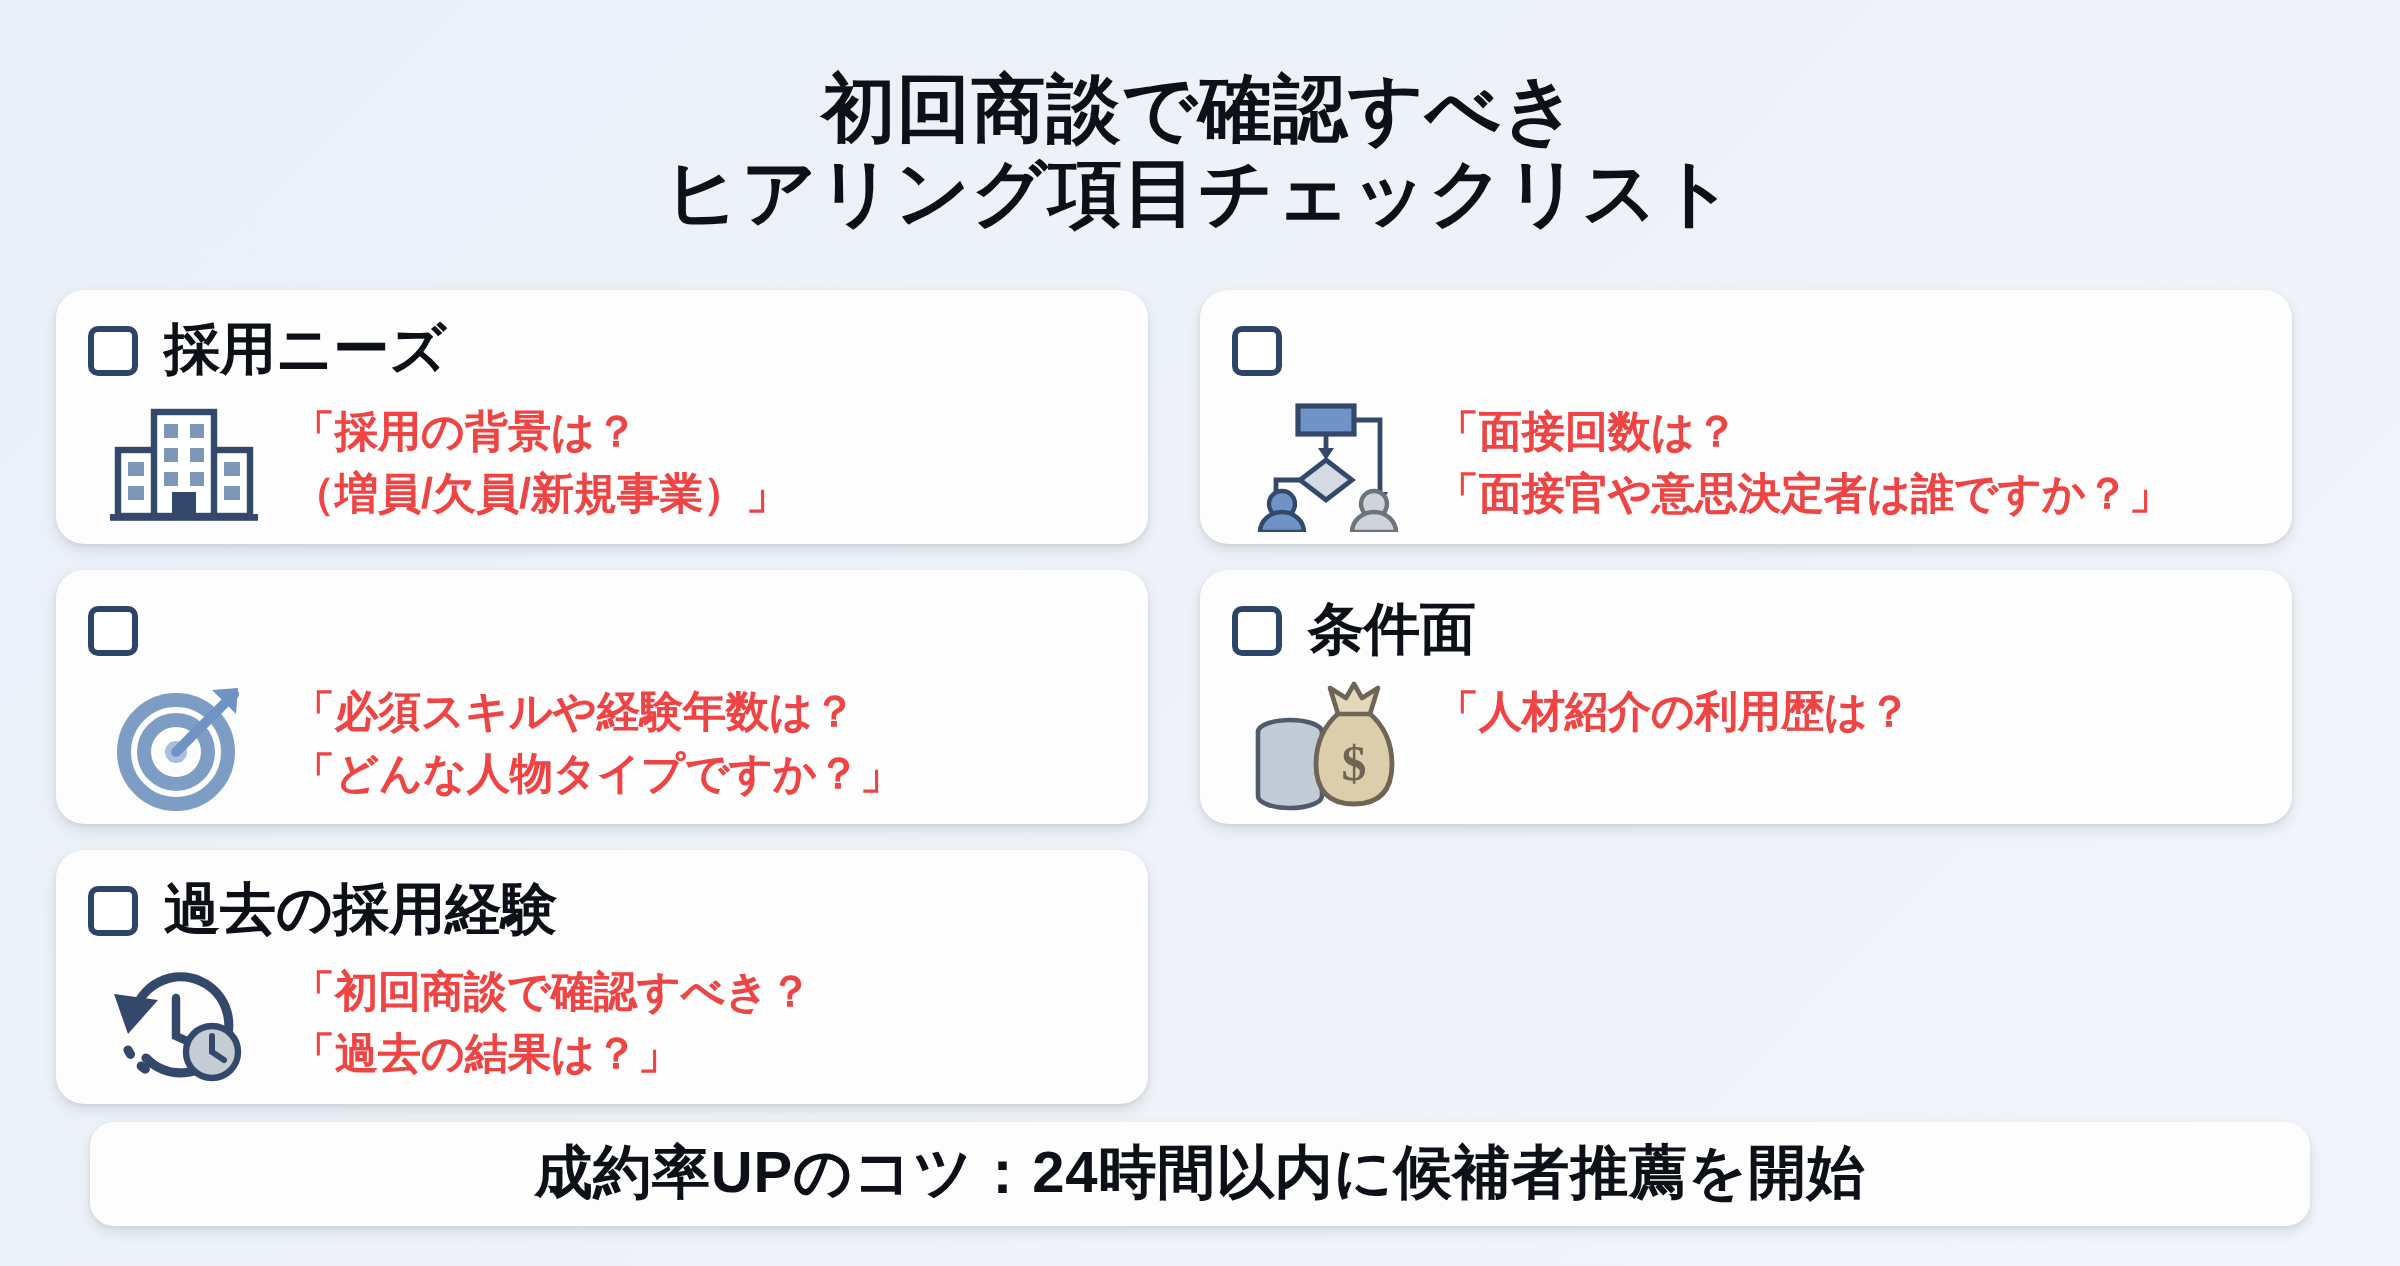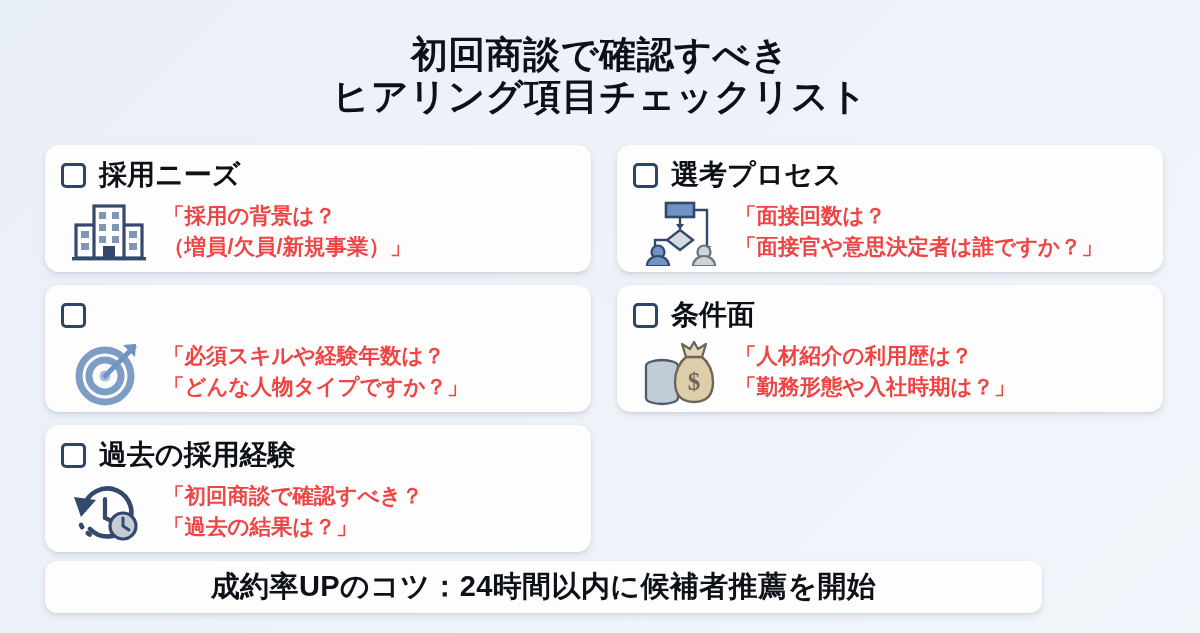--- a/index.html
+++ b/index.html
@@ -34,21 +34,21 @@
     font-size: 37px;
     font-weight: 700;
     line-height: 1.14;
     letter-spacing: 0.5px;
     color: #0d1117;
   }
 
   
   .grid {
     position: absolute;
-    left: 45px;
+    left: 28px;
     top: 145px;
     width: 1110px;
     display: grid;
     grid-template-columns: 546px 546px;
     column-gap: 26px;
     row-gap: 13px;
   }
 
   .card {
     position: relative;
@@ -113,21 +113,21 @@
     line-height: 1.42;
     color: #ef4444;
     white-space: nowrap;
   }
 
   
   .footer {
     position: absolute;
     left: 45px;
     top: 561px;
-    width: 997px;
+    width: 1110px;
     height: 52px;
     background: #fdfdfd;
     border-radius: 12px;
     display: flex;
     align-items: center;
     justify-content: center;
     box-shadow: 0 3px 7px rgba(22, 36, 68, 0.11),
                 0 1px 2px rgba(22, 36, 68, 0.07);
   }
   .footer-text {
@@ -178,21 +178,20 @@
         <div class="lines">
           <div class="line">「採用の背景は？</div>
           <div class="line">（増員/欠員/新規事業）」</div>
         </div>
       </div>
     </div>
 
     <div class="card">
       <div class="card-head">
         <div class="checkbox"></div>
-        <div class="card-title">選考プロセス</div>
       </div>
       <div class="card-body">
         <div class="icon-slot">
           <svg width="76" height="66" viewBox="0 0 76 66">
             <rect x="23" y="3" width="28" height="14" fill="#6f93c4" stroke="#33486b" stroke-width="2.6"></rect>
             <path d="M37 17 L37 25" stroke="#33486b" stroke-width="2.4" fill="none"></path>
             <path d="M33 24 L41 24 L37 30 Z" fill="#33486b"></path>
             <polygon points="37,30 50,40 37,50 24,40" fill="#d5dbe3" stroke="#33486b" stroke-width="2.4"></polygon>
             <path d="M51 10 L64 10 L64 48" stroke="#33486b" stroke-width="2.4" fill="none"></path>
             <path d="M60 46 L68 46 L64 53 Z" fill="#33486b"></path>
@@ -246,21 +245,20 @@
               <path d="M5 42 v8 a16 6 0 0 0 32 0 v-8"></path>
               <path d="M5 50 v8 a16 6 0 0 0 32 0 v-8"></path>
             </g>
             <path d="M46 16 q-12 10 -12 26 0 20 19 20 19 0 19 -20 0 -16 -12 -26 Z" fill="#ddceab" stroke="#6e6556" stroke-width="2.4"></path>
             <path d="M45 17 L41 4 L49 9 L53 2 L57 9 L65 4 L61 17 Z" fill="#e4d8ba" stroke="#6e6556" stroke-width="2.3" stroke-linejoin="round"></path>
             <text x="53" y="50" font-family="'Liberation Serif', serif" font-size="25" font-weight="700" fill="#6e6556" text-anchor="middle">$</text>
           </svg>
         </div>
         <div class="lines">
           <div class="line">「人材紹介の利用歴は？</div>
-          <div class="line">「勤務形態や入社時期は？」</div>
         </div>
       </div>
     </div>
 
     <div class="card">
       <div class="card-head">
         <div class="checkbox"></div>
         <div class="card-title">過去の採用経験</div>
       </div>
       <div class="card-body">

